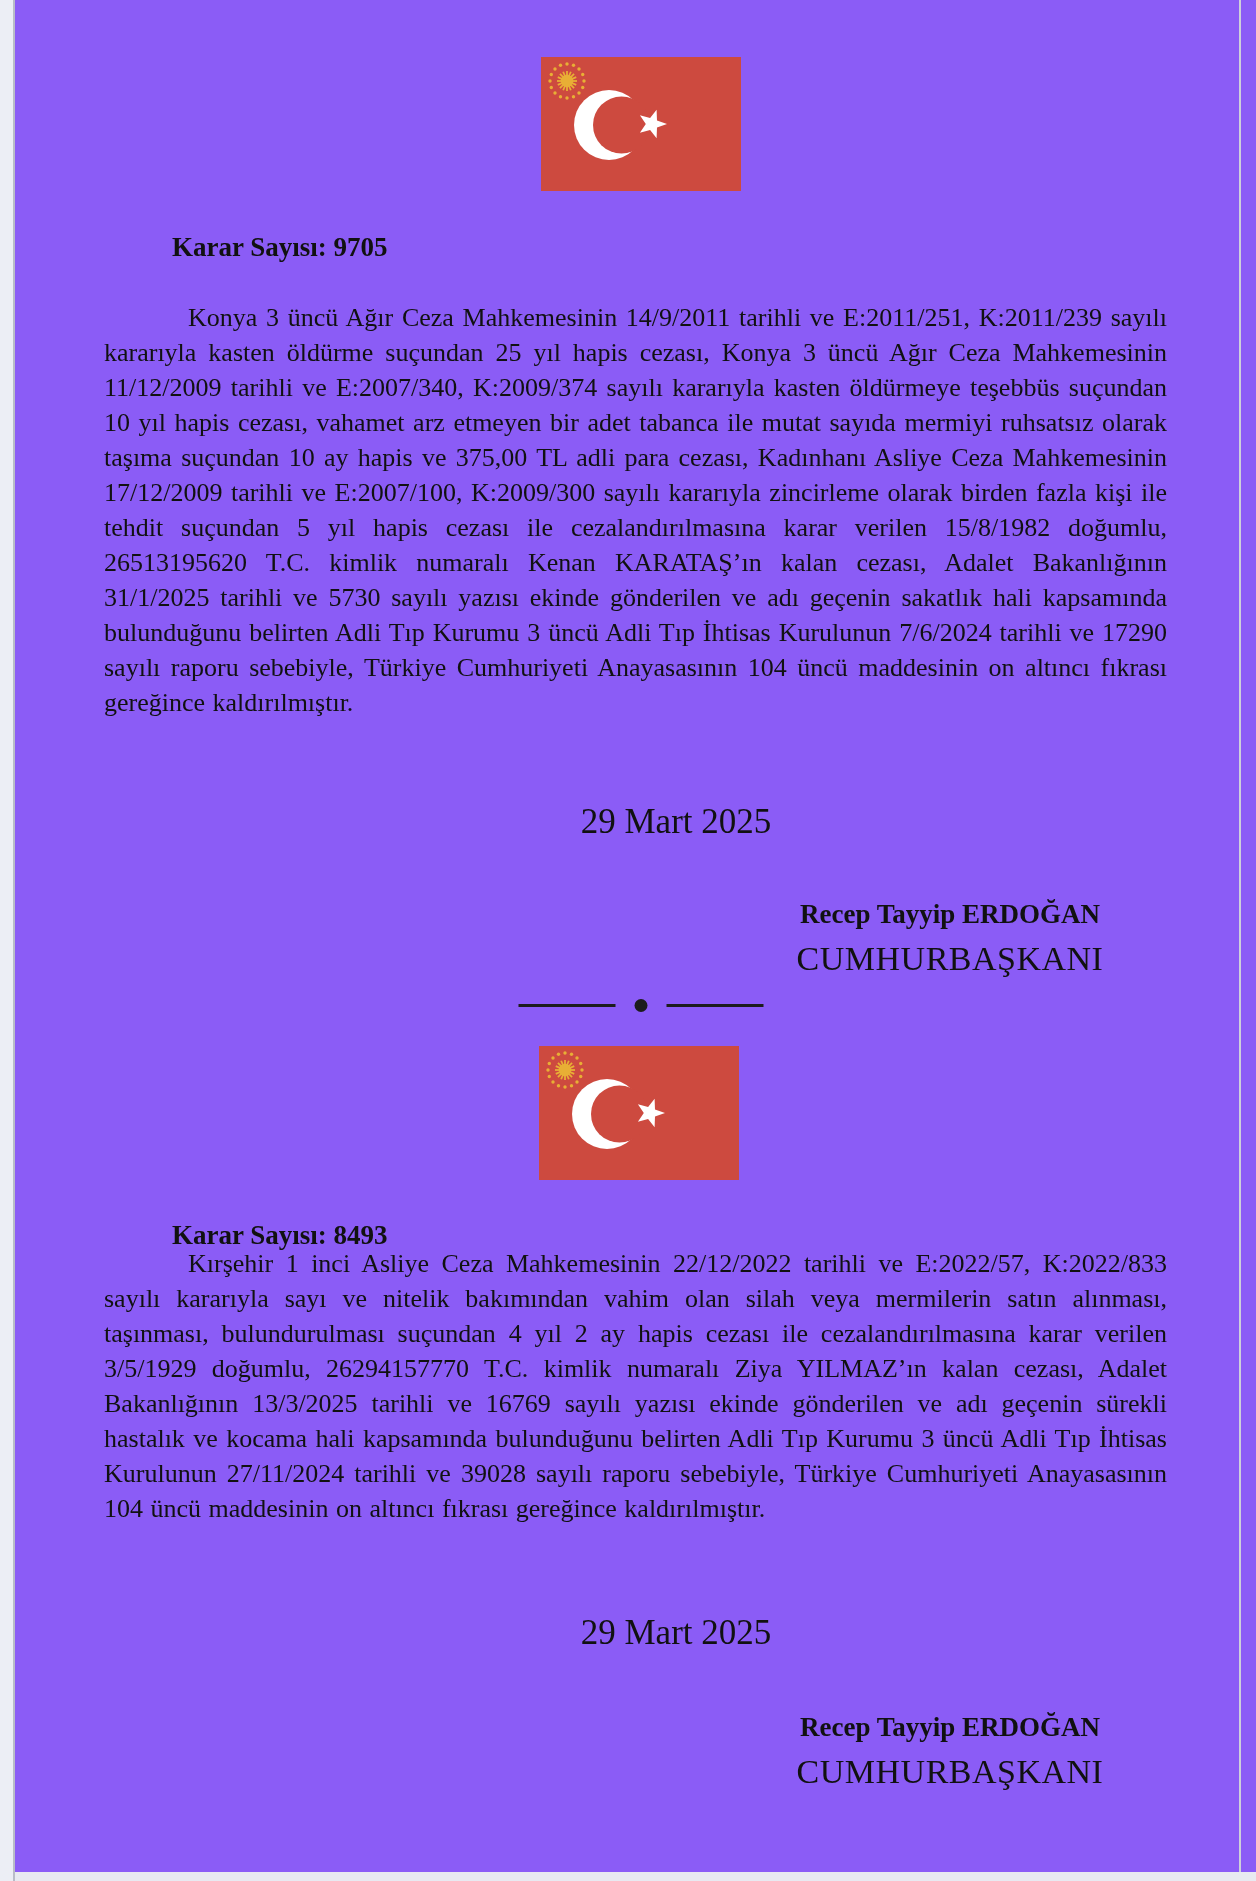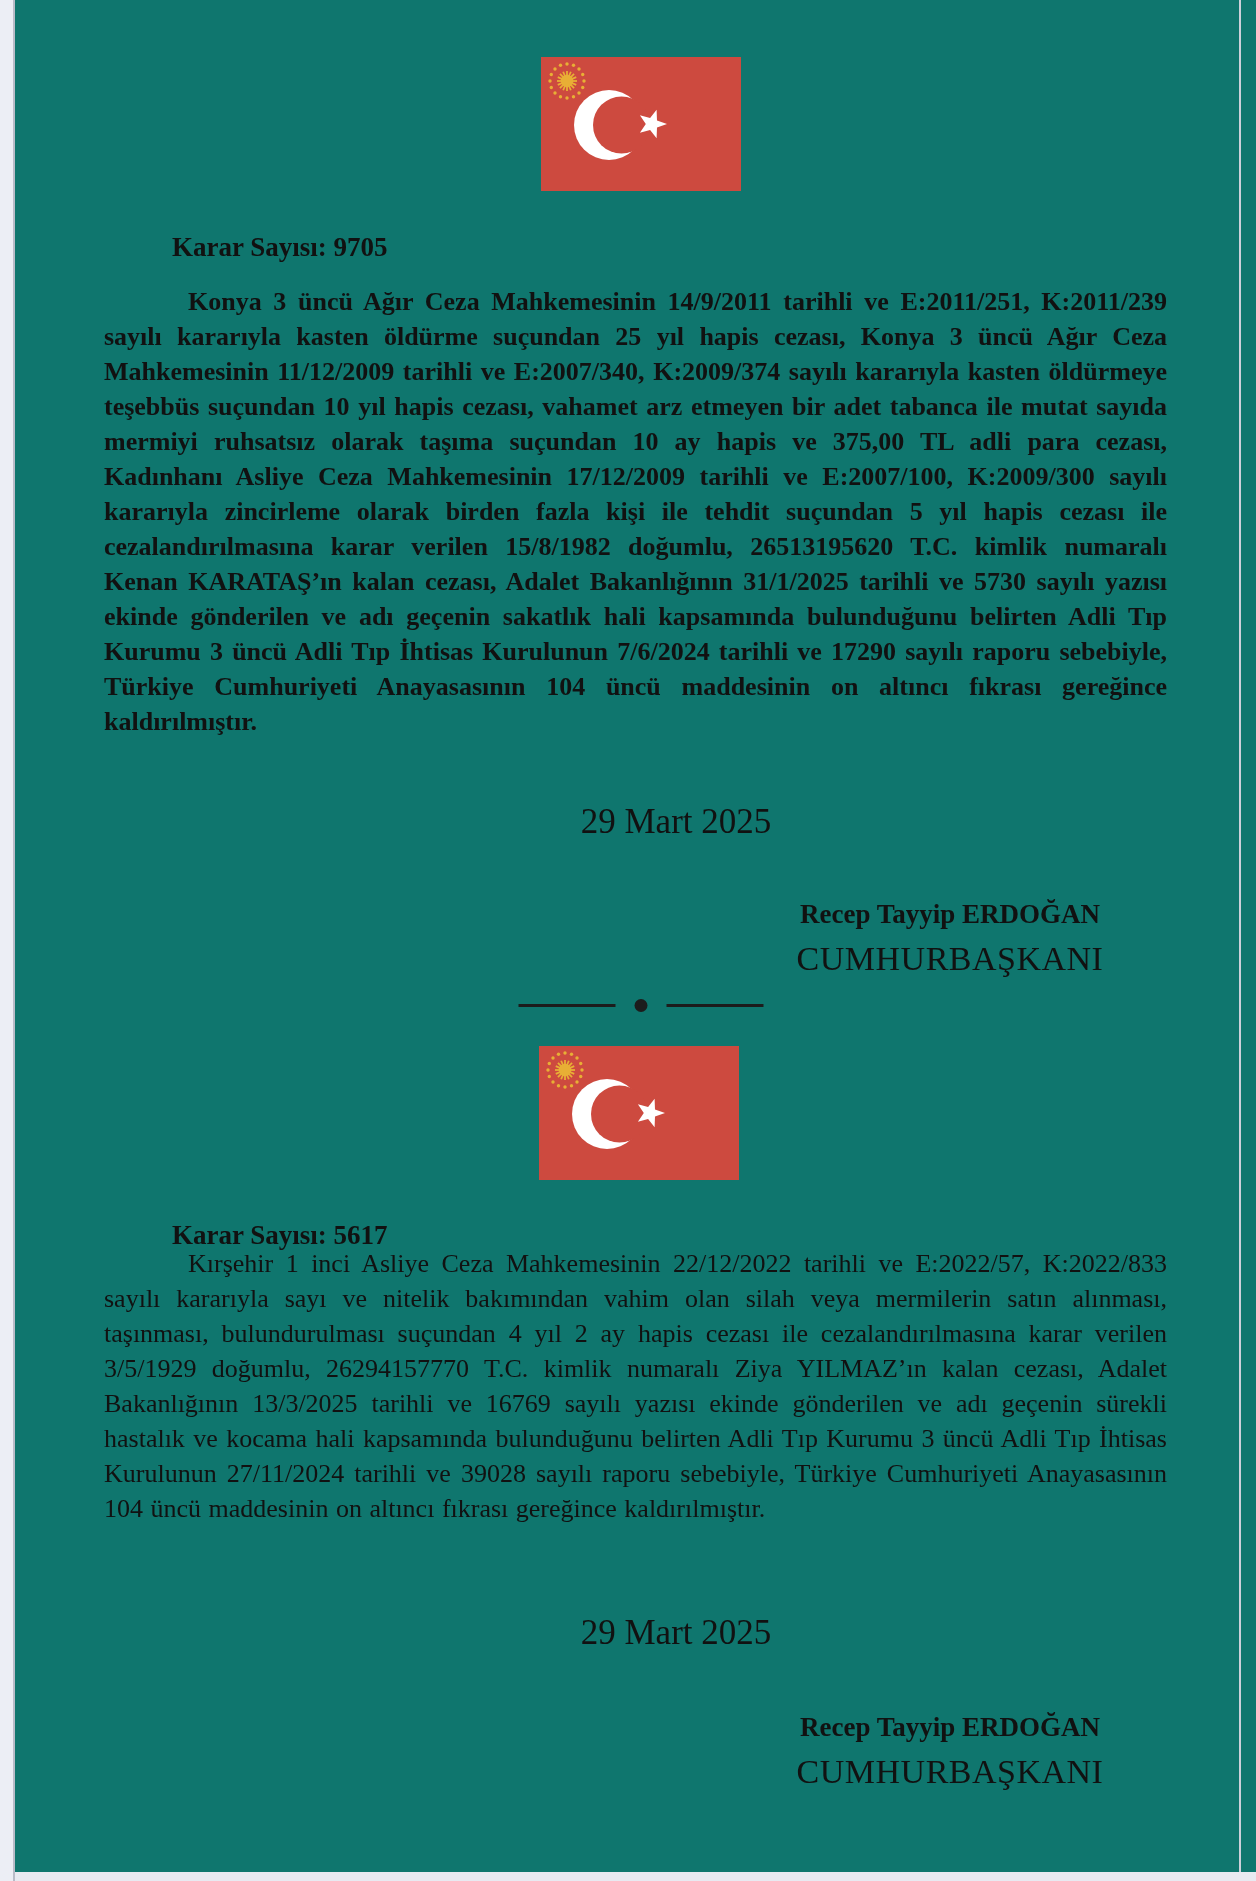--- a/index.html
+++ b/index.html
@@ -4,21 +4,21 @@
 <style>
   html,body{margin:0;padding:0;}
   body{
     width:1256px;height:1881px;
     background:#ffffff;
     font-family:"Liberation Serif","DejaVu Serif",serif;
     color:#111111;
     position:relative;
     overflow:hidden;
   }
-  .page{position:absolute;inset:0;background:#0f766e;}
+  .page{position:absolute;inset:0;background:#8b5cf6;}
 
   
   .edge-left{
     position:absolute;left:0;top:0;bottom:0;width:13px;
     background:#eceef5;border-right:2px solid #b9bcc8;
   }
   .edge-right-line{
     position:absolute;top:0;bottom:0;left:1239px;width:2px;
     background:#cdd0da;
   }
@@ -37,21 +37,21 @@
   }
   .decree-no-1{top:229px;}
   .decree-no-2{top:1217px;}
 
   .decree-body{
     position:absolute;left:104px;width:1063px;margin:0;
     font-size:26px;line-height:35px;
     text-align:justify;text-indent:84px;
     word-spacing:1px;
   }
-  .decree-body-1{top:284px;font-weight:bold;}
+  .decree-body-1{top:300px;}
   .decree-body-2{top:1246px;}
 
   .decree-date{
     position:absolute;left:676px;transform:translateX(-50%);
     font-size:35px;line-height:36px;white-space:nowrap;
   }
   .decree-date-1{top:804px;}
   .decree-date-2{top:1615px;}
 
   .signature{
@@ -162,21 +162,21 @@
         <circle cx="26" cy="7" r="1.7"></circle>
           <circle cx="32.5" cy="8.3" r="1.7"></circle>
         <circle cx="38" cy="12" r="1.7"></circle>
           <circle cx="41.7" cy="17.5" r="1.7"></circle>
       </g>
       <circle cx="68" cy="68" r="35" fill="#FFFFFF"></circle>
       <circle cx="80.5" cy="68" r="28.5" fill="#CD4A3F"></circle>
       <polygon fill="#FFFFFF" points="126,67 116,70.6 115.6,81.3 109.1,72.9 98.9,75.8 104.8,67 98.9,58.2 109.1,61.1 115.6,52.7 116,63.4"></polygon>
     </svg>
 
-    <h2 class="decree-no decree-no-2">Karar Sayısı: 5617</h2>
+    <h2 class="decree-no decree-no-2">Karar Sayısı: 8493</h2>
 
     <p class="decree-body decree-body-2">Kırşehir 1 inci Asliye Ceza Mahkemesinin 22/12/2022 tarihli ve E:2022/57, K:2022/833 sayılı kararıyla sayı ve nitelik bakımından vahim olan silah veya mermilerin satın alınması, taşınması, bulundurulması suçundan 4 yıl 2 ay hapis cezası ile cezalandırılmasına karar verilen 3/5/1929 doğumlu, 26294157770 T.C. kimlik numaralı Ziya YILMAZ’ın kalan cezası, Adalet Bakanlığının 13/3/2025 tarihli ve 16769 sayılı yazısı ekinde gönderilen ve adı geçenin sürekli hastalık ve kocama hali kapsamında bulunduğunu belirten Adli Tıp Kurumu 3 üncü Adli Tıp İhtisas Kurulunun 27/11/2024 tarihli ve 39028 sayılı raporu sebebiyle, Türkiye Cumhuriyeti Anayasasının 104 üncü maddesinin on altıncı fıkrası gereğince kaldırılmıştır.</p>
 
     <div class="decree-date decree-date-2">29 Mart 2025</div>
 
     <div class="signature signature-2">
       <p class="signer-name">Recep Tayyip ERDOĞAN</p>
       <p class="signer-title">CUMHURBAŞKANI</p>
     </div>
   </section>

